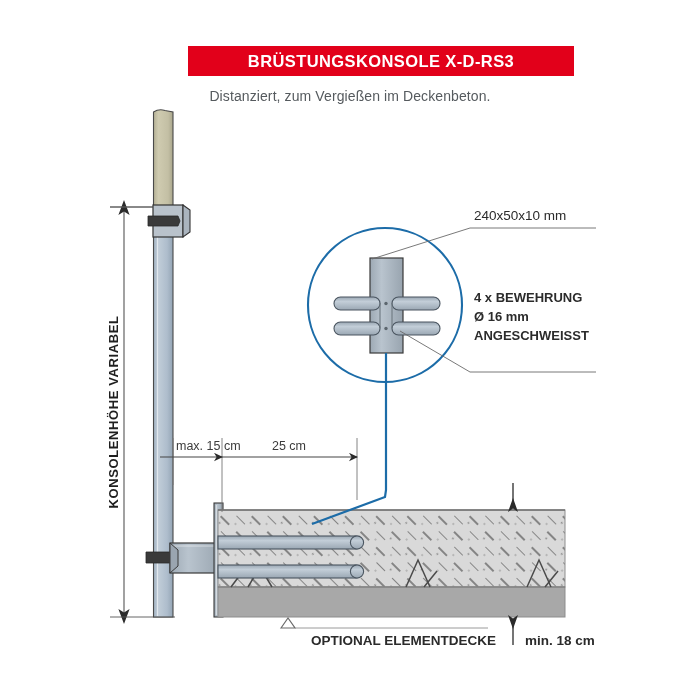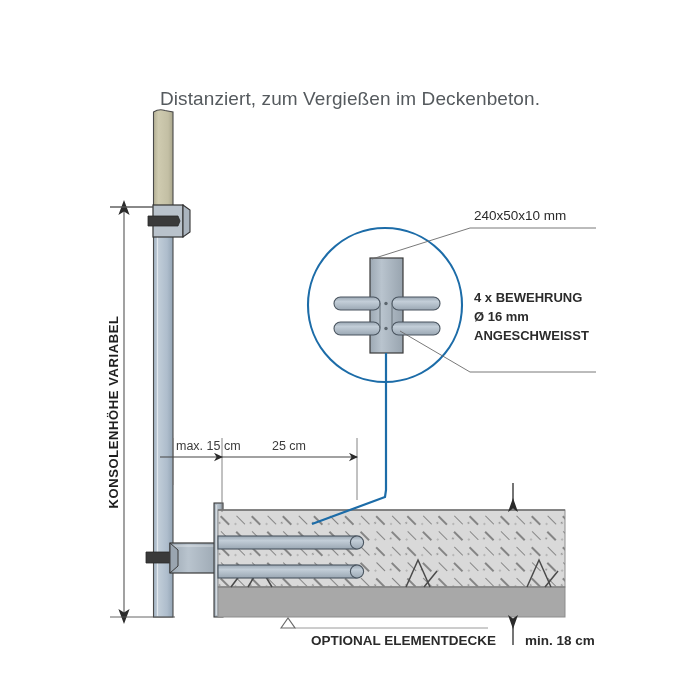--- a/index.html
+++ b/index.html
@@ -35,21 +35,21 @@
     letter-spacing: 0.4px;
     white-space: nowrap;
   }
   #subtitle {
     position: absolute;
     left: 0;
     top: 88px;
     width: 700px;
     text-align: center;
     color: #555a5e;
-    font-size: 19px;
+    font-size: 14px;
     letter-spacing: 0.1px;
   }
   svg.draw {
     position: absolute;
     left: 0;
     top: 0;
   }
   text {
     font-family: "Liberation Sans", sans-serif;
     fill: #3c3c3c;
@@ -57,20 +57,23 @@
   .dimtxt { font-size: 12.5px; fill: #3c3c3c; }
   .annot  { font-size: 13.5px; fill: #2b2b2b; }
   .bold-annot { font-size: 13px; fill: #2b2b2b; }
   .vtxt { font-size: 13px; fill: #1f1f1f; letter-spacing: 0.6px; }
 </style>
 </head>
 <body>
 
 <div id="page">
 
+  <div id="titlebar">
+    <span class="t">BRÜSTUNGSKONSOLE X-D-RS3</span>
+  </div>
 
   <div id="subtitle">Distanziert, zum Vergießen im Deckenbeton.</div>
 
   <svg class="draw" width="700" height="700" viewBox="0 0 700 700">
 
     <defs>
 
       <pattern id="hatch" width="22" height="22" patternUnits="userSpaceOnUse" patternTransform="rotate(-45)">
         <rect width="22" height="22" fill="#d9d9d9"></rect>
         <line x1="0" y1="4" x2="0" y2="16" stroke="#6f6f6f" stroke-width="1.6"></line>

